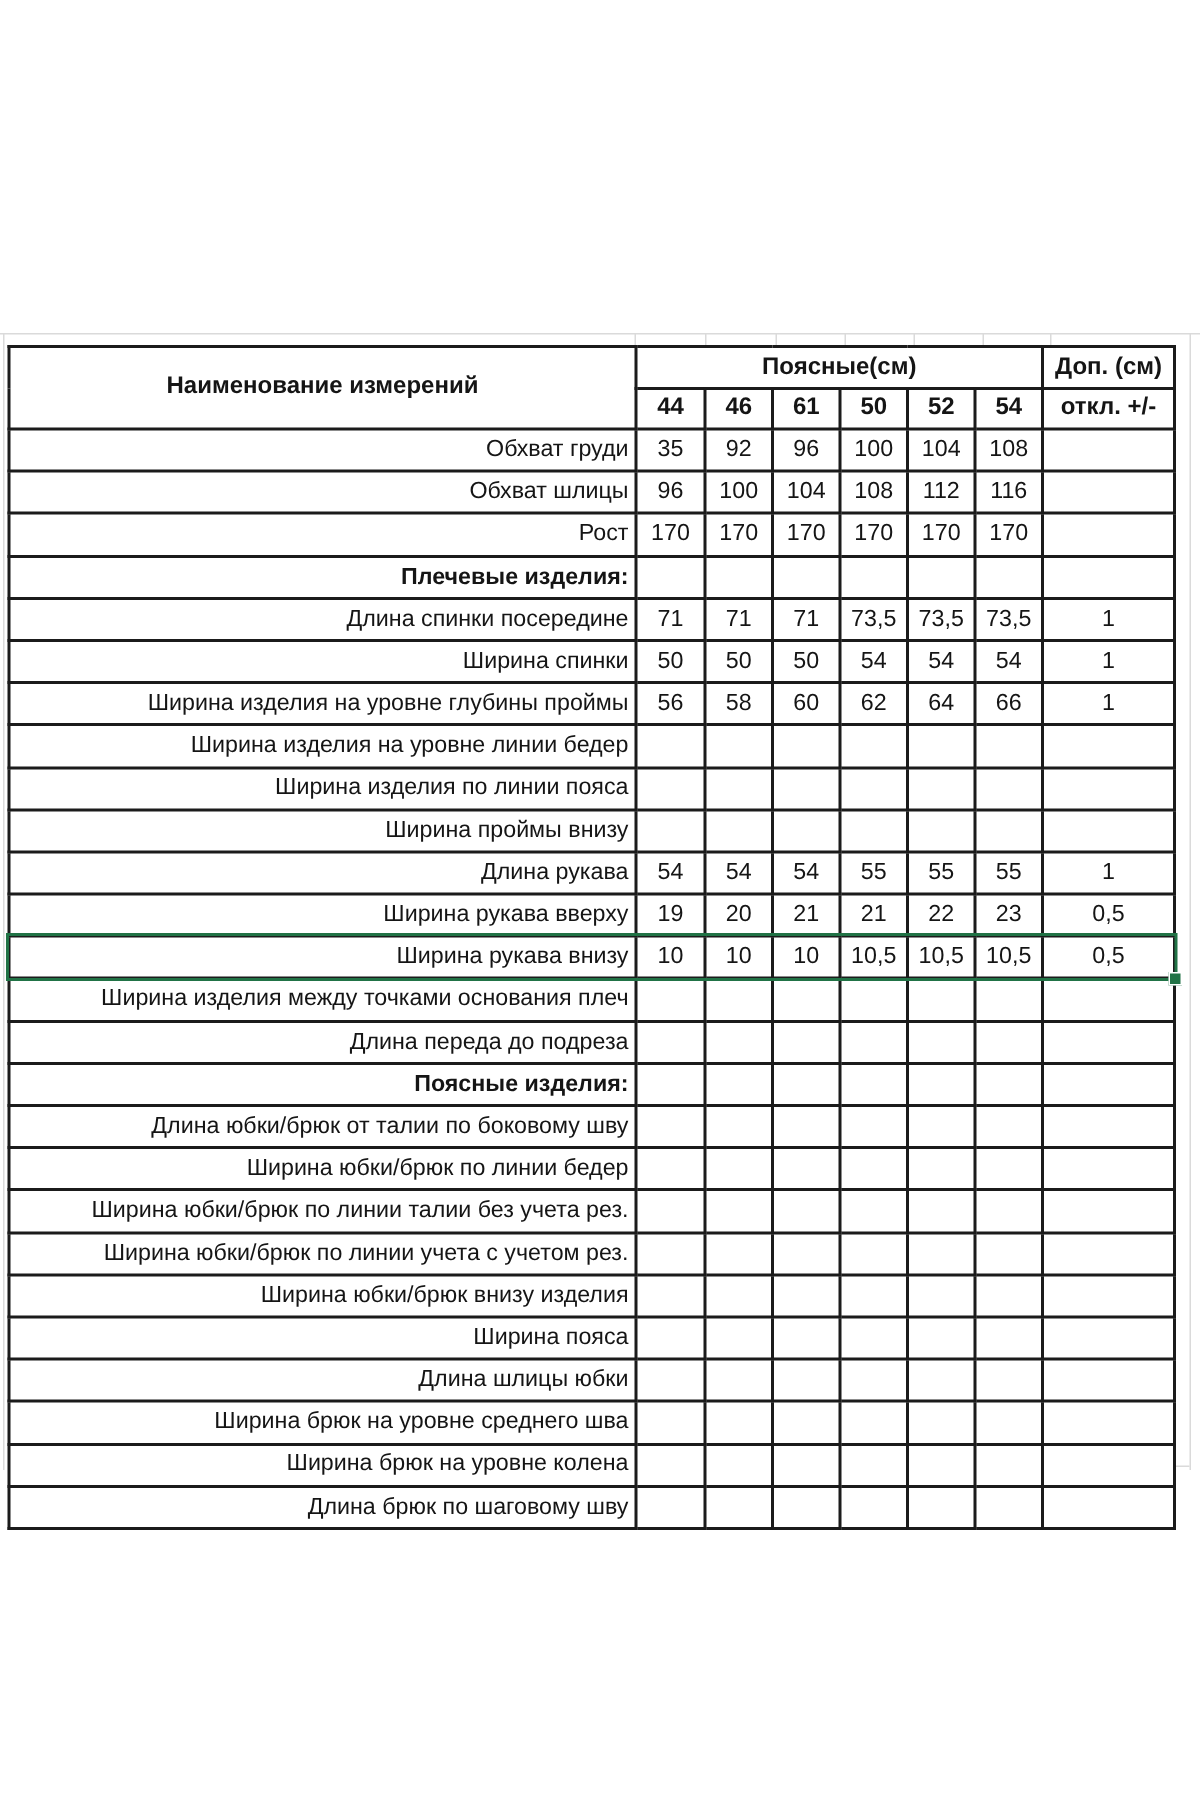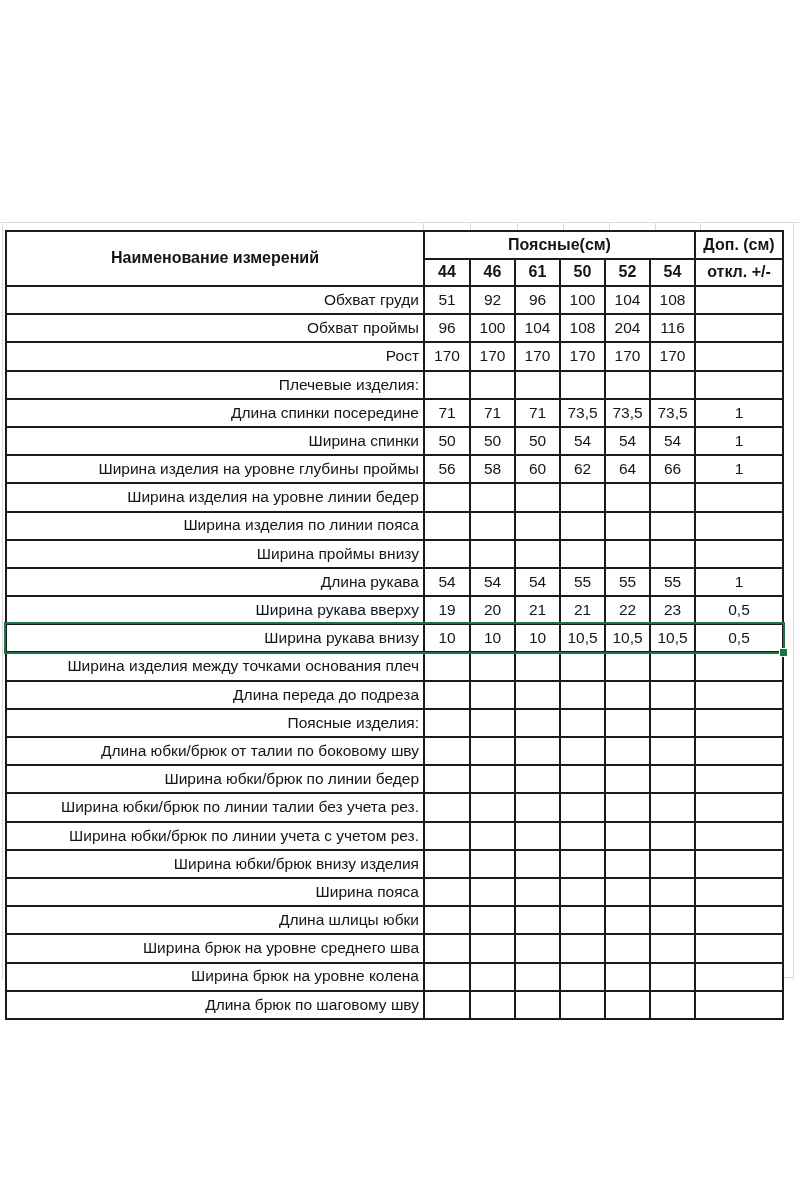--- a/index.html
+++ b/index.html
@@ -26,21 +26,21 @@
     line-height:1.05;
     white-space:nowrap;
     overflow:hidden;
     vertical-align:middle;
   }
   .measure th{font-weight:bold;font-size:16px;text-align:center;}
   .measure th.h-row1{height:26px;}
   .measure th.h-row2{height:25px;}
   .label-cell{text-align:right;}
   .value-cell,.tol-cell{text-align:center;padding:0 2px;}
-  tr.section td{font-weight:normal;margin-left:32px;}
+  tr.section td{font-weight:bold;margin-left:32px;}
 
   
   .selection-border{
     position:absolute;z-index:6;pointer-events:none;
     border:2px solid #217346;
   }
   .fill-handle{
     position:absolute;z-index:7;
     width:7px;height:7px;
     right:-5px;bottom:-5px;
@@ -94,35 +94,35 @@
         <th class="h-row2">61</th>
         <th class="h-row2">50</th>
         <th class="h-row2">52</th>
         <th class="h-row2">54</th>
         <th class="h-row2">откл. +/-</th>
       </tr>
     </thead>
     <tbody>
         <tr>
           <td class="label-cell">Обхват груди</td>
-          <td class="value-cell">51</td>
+          <td class="value-cell">35</td>
           <td class="value-cell">92</td>
           <td class="value-cell">96</td>
           <td class="value-cell">100</td>
           <td class="value-cell">104</td>
           <td class="value-cell">108</td>
           <td class="tol-cell"></td>
         </tr>
         <tr>
-          <td class="label-cell">Обхват проймы</td>
+          <td class="label-cell">Обхват шлицы</td>
           <td class="value-cell">96</td>
           <td class="value-cell">100</td>
           <td class="value-cell">104</td>
           <td class="value-cell">108</td>
-          <td class="value-cell">204</td>
+          <td class="value-cell">112</td>
           <td class="value-cell">116</td>
           <td class="tol-cell"></td>
         </tr>
         <tr>
           <td class="label-cell">Рост</td>
           <td class="value-cell">170</td>
           <td class="value-cell">170</td>
           <td class="value-cell">170</td>
           <td class="value-cell">170</td>
           <td class="value-cell">170</td>

